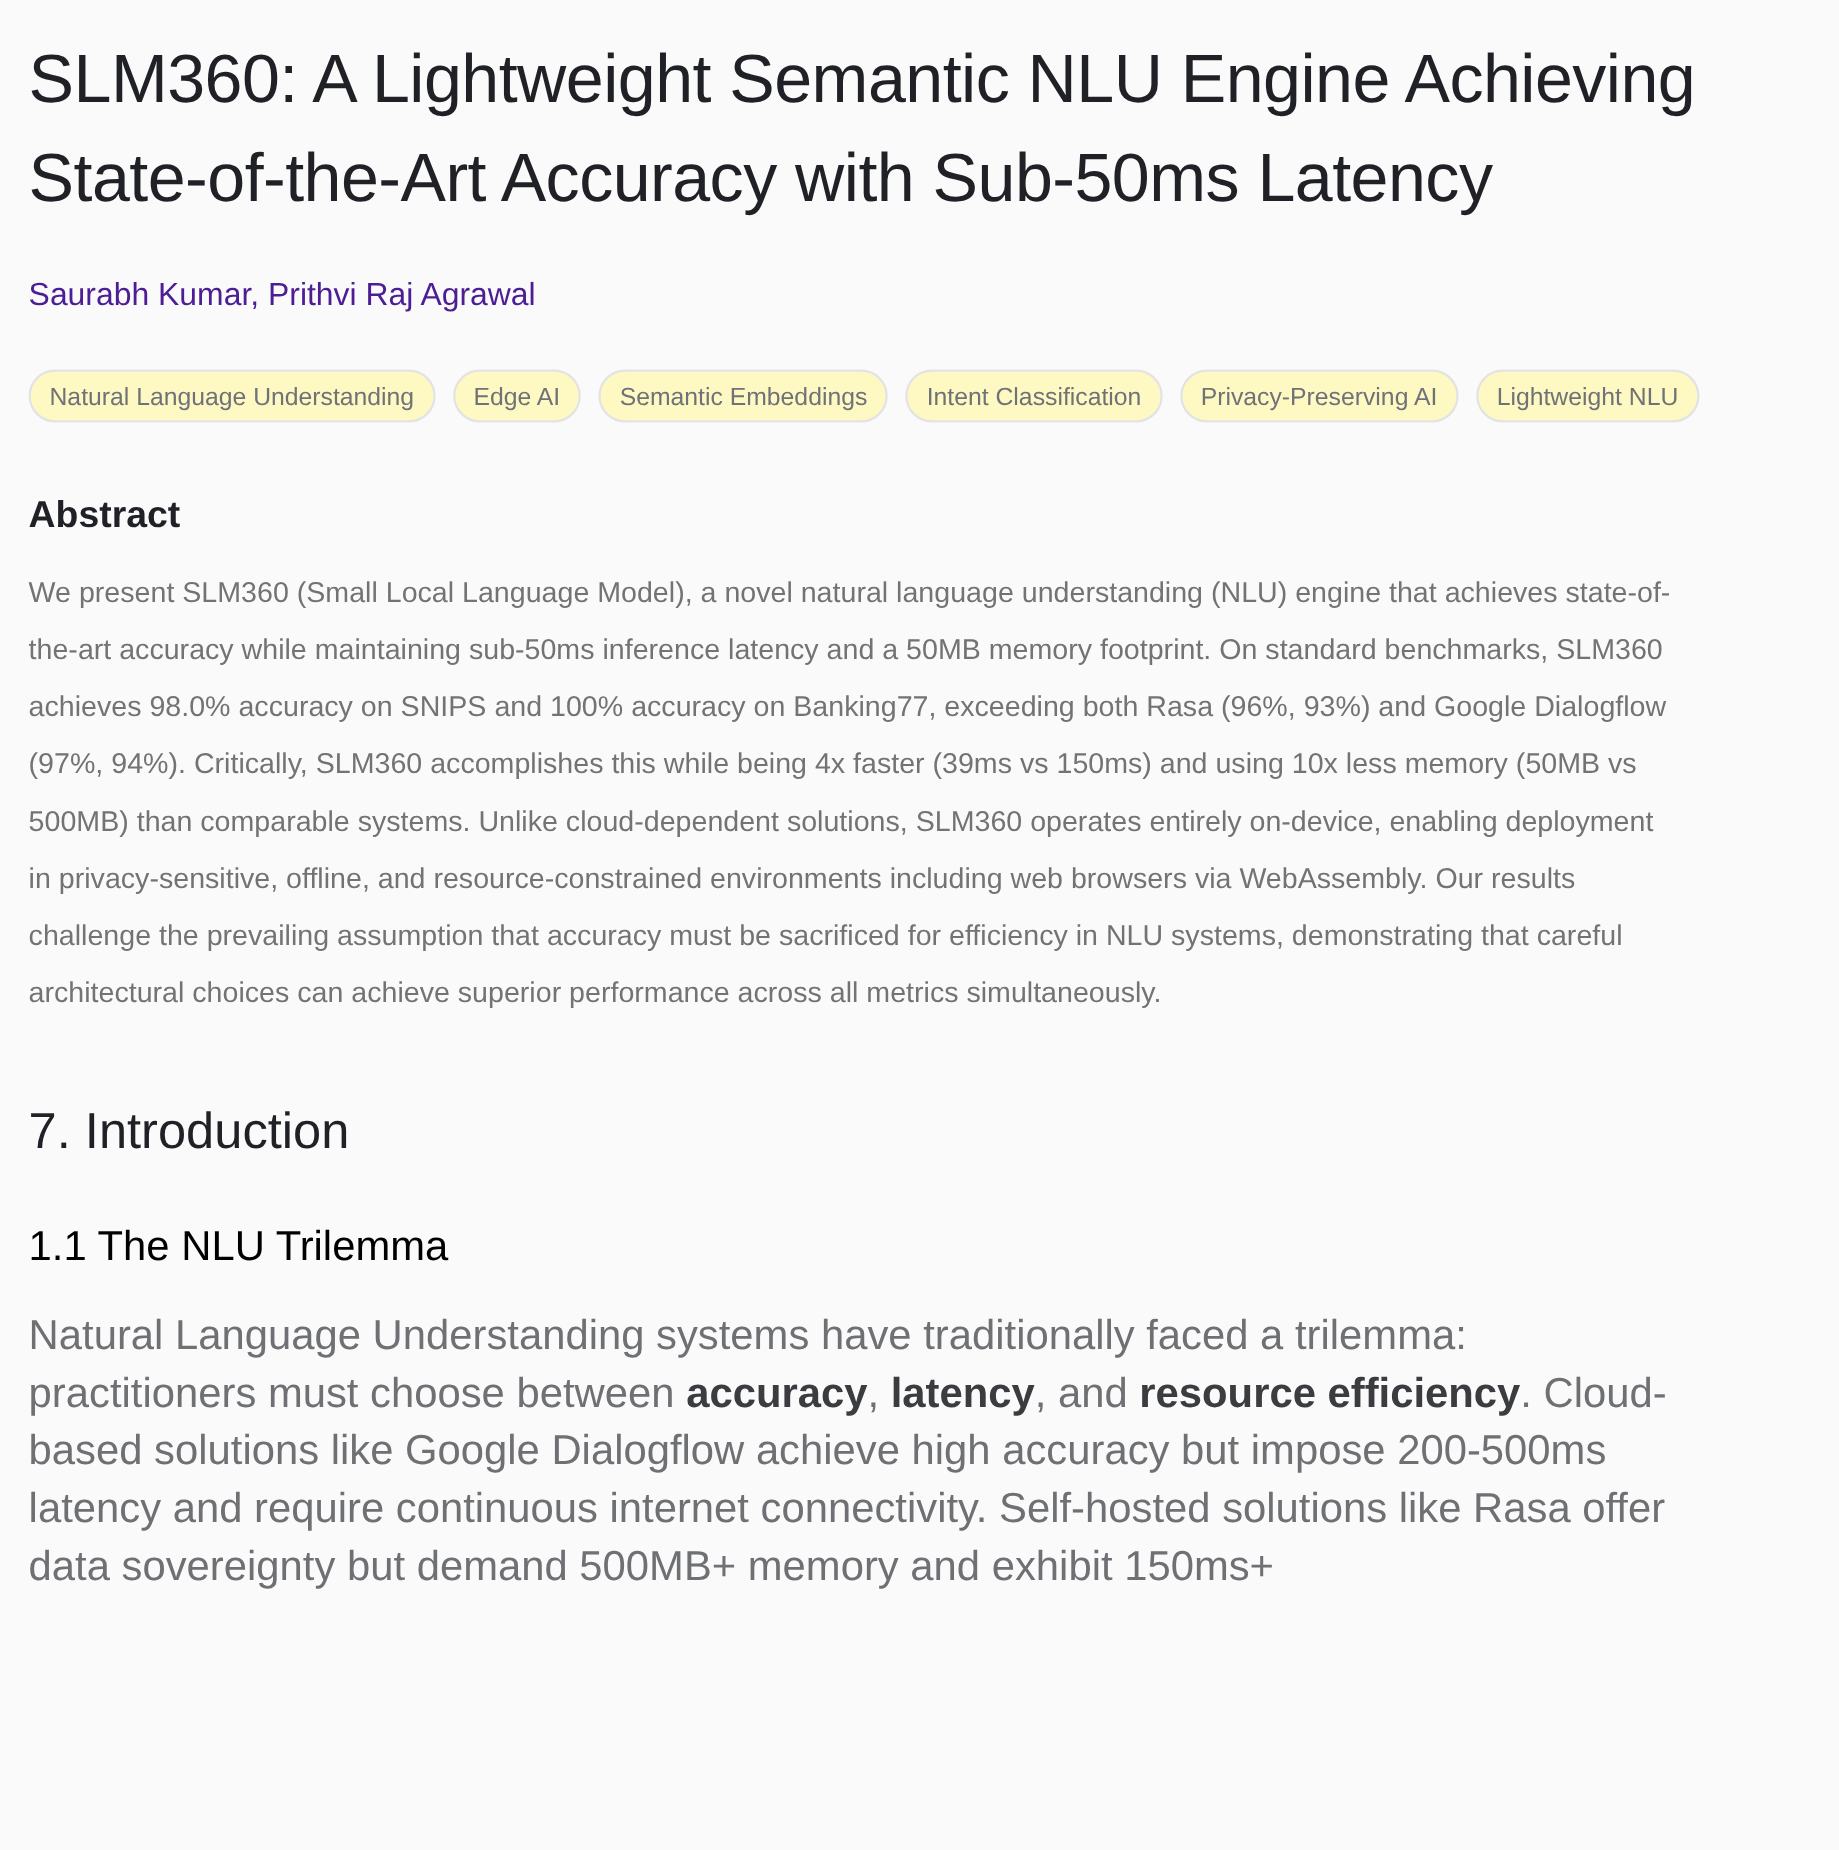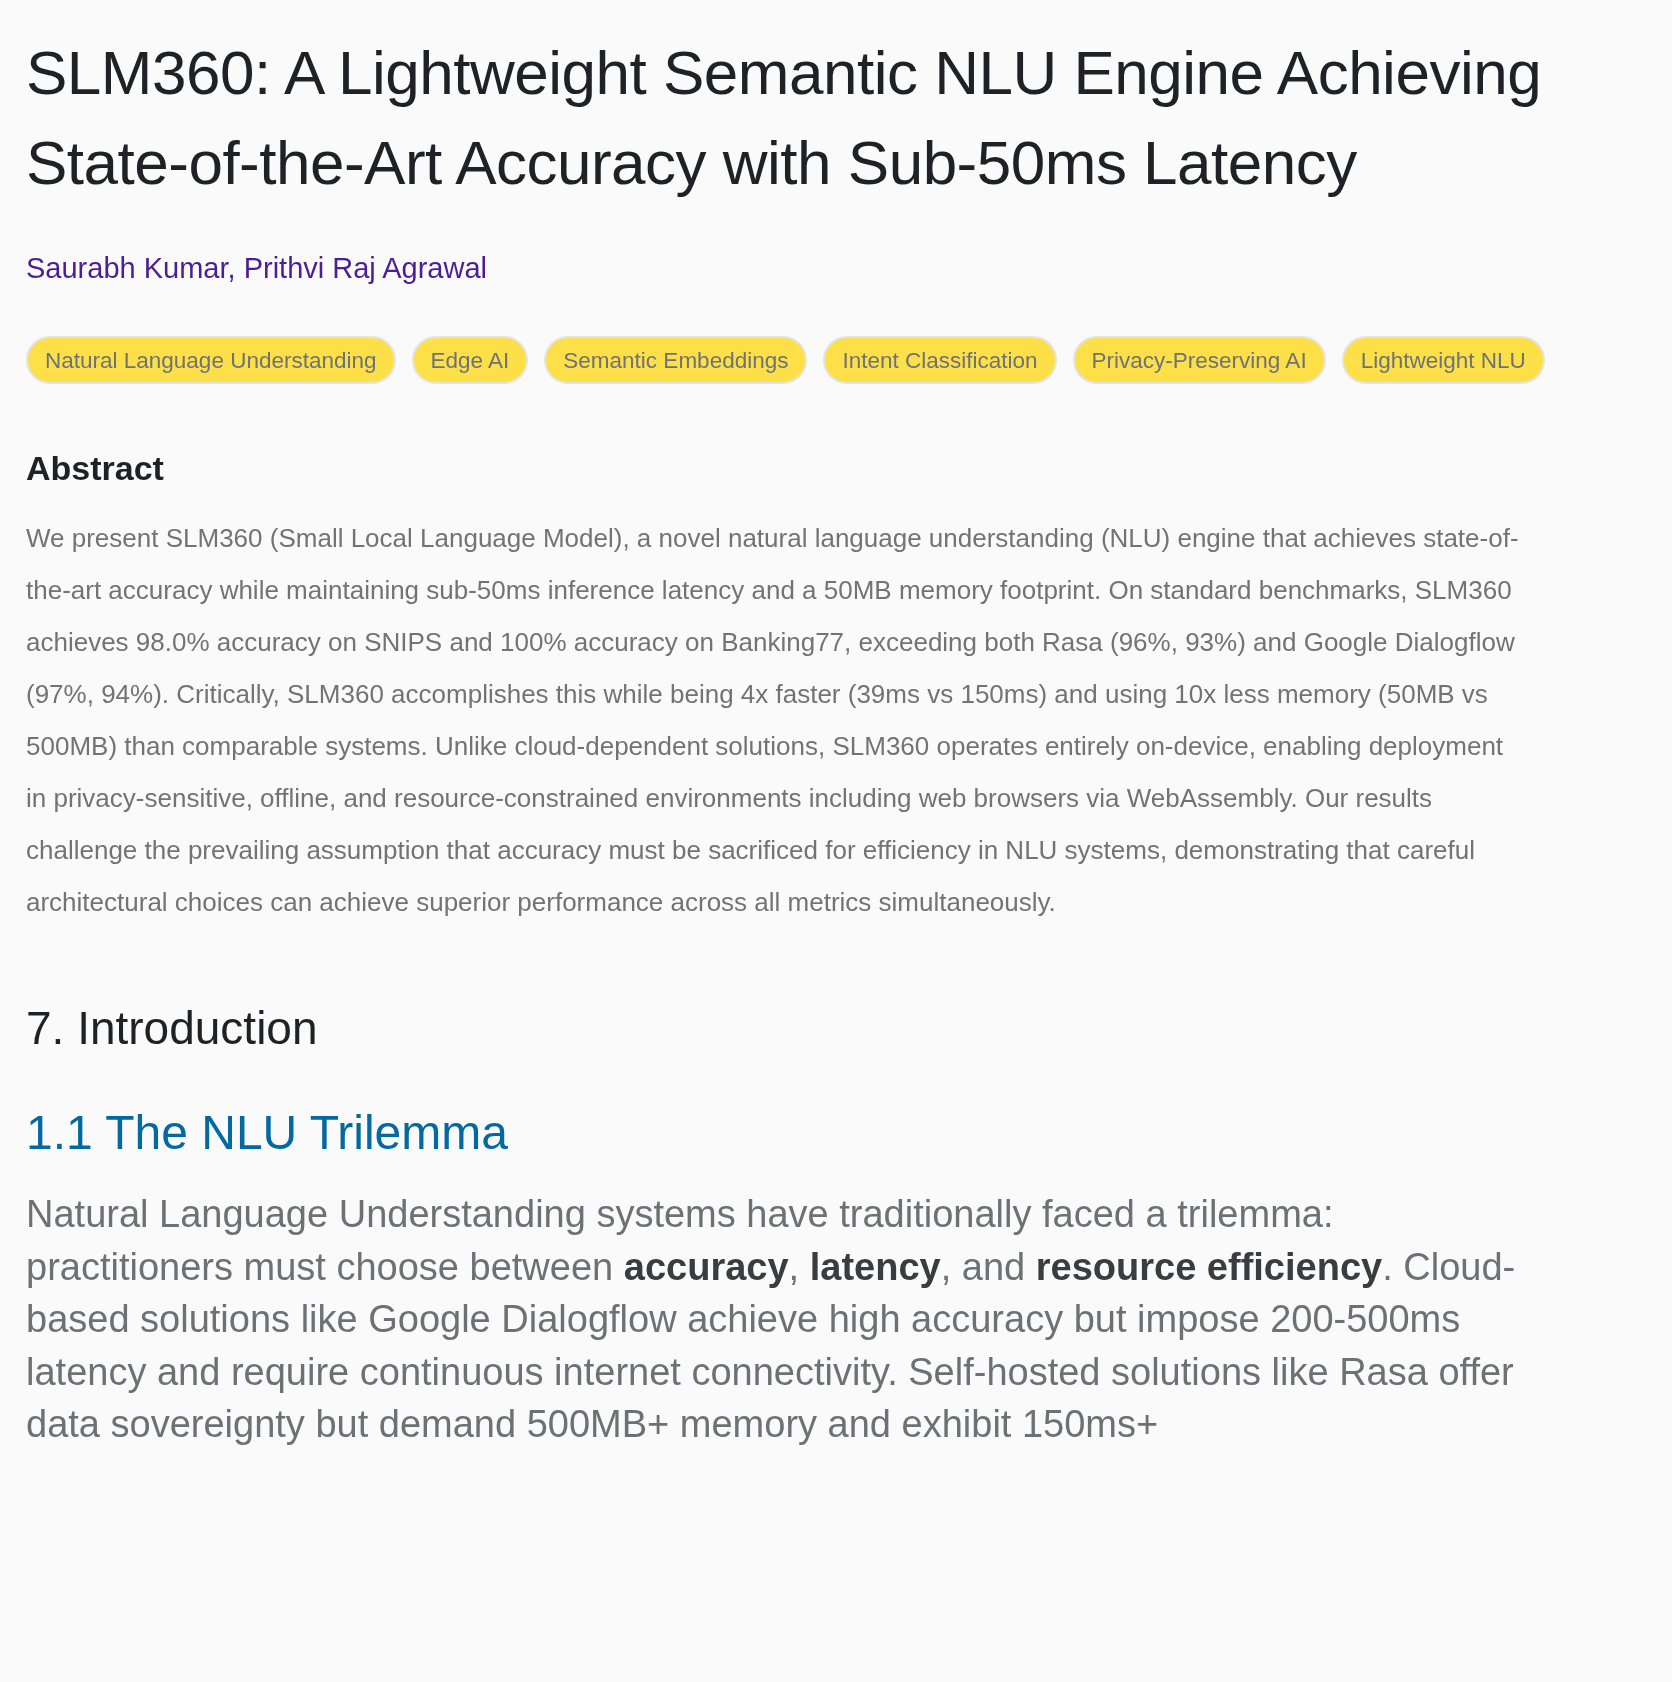--- a/index.html
+++ b/index.html
@@ -41,21 +41,21 @@
       width: 1520px;
     }
     .tag {
       display: inline-block;
       height: 48px;
       line-height: 46px;
       box-sizing: border-box;
       padding: 0 17px;
       border: 2px solid #e3e3e3;
       border-radius: 26px;
-      background: #fde047;
+      background: #fef9c3;
       font-size: 22.5px;
       color: #6f7276;
       white-space: nowrap;
     }
     .abstract-heading {
       margin: 62px 0 0 0;
       font-size: 34px;
       line-height: 44px;
       font-weight: 700;
       color: #1f2126;
@@ -69,24 +69,24 @@
     }
     .section-heading {
       margin: 70px 0 0 0;
       font-size: 46px;
       line-height: 60px;
       font-weight: 500;
       color: #1f2126;
     }
     .subsection-heading {
       margin: 50px 0 0 0;
-      font-size: 48px;
+      font-size: 38px;
       line-height: 50px;
       font-weight: 500;
-      color: #0369a1;
+      color: #000000;
     }
     .body-text {
       margin: 30px 0 0 0;
       font-size: 38px;
       line-height: 52.5px;
       color: #6e7074;
       width: 1500px;
     }
     .body-text strong {
       color: #3a3c40;

